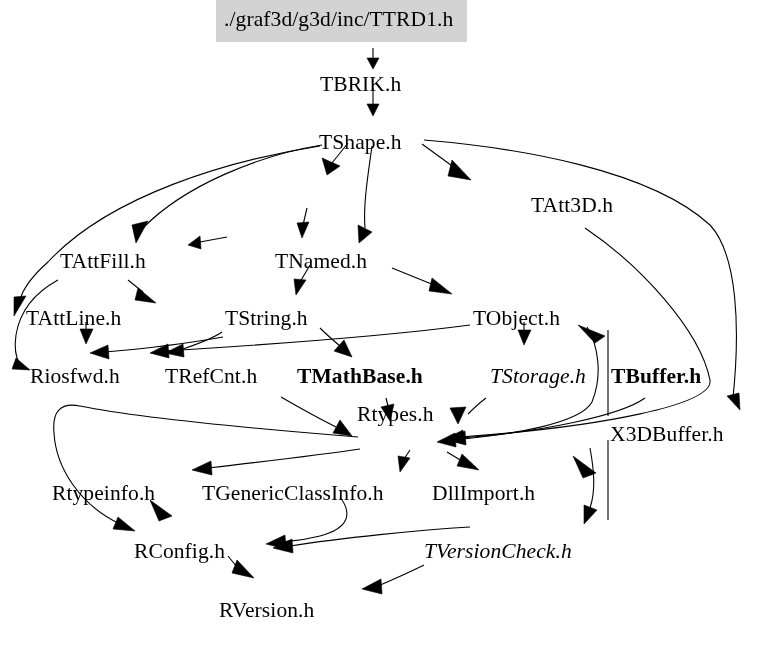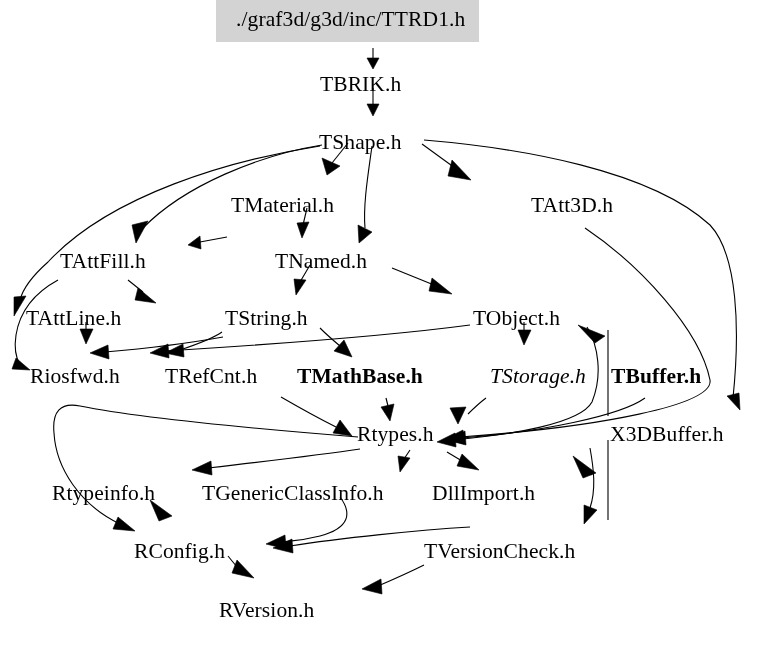--- a/index.html
+++ b/index.html
@@ -35,21 +35,21 @@
   .node {
     position: absolute;
     white-space: nowrap;
     font-size: 21.5px;
     line-height: 1;
     color: #000000;
     letter-spacing: 0.1px;
   }
   .node-root {
     background: #d3d3d3;
-    padding: 9px 14px 11px 20px;
+    padding: 9px 14px 11px 8px;
   }
 </style>
 </head>
 <body>
 
 <div id="graph-canvas">
 
   <svg id="edge-layer" viewBox="0 0 767 645" xmlns="http://www.w3.org/2000/svg">
 
     <g>
@@ -254,23 +254,20 @@
   </div>
 
   <div class="node" style="left:320px; top:74px;">
     <span>TBRIK.h</span>
   </div>
 
   <div class="node" style="left:319px; top:132px;">
     <span>TShape.h</span>
   </div>
 
-  <div class="node" style="left:231px; top:195px;">
-    <span>TMaterial.h</span>
-  </div>
 
   <div class="node" style="left:483px; top:195px;margin-left:48px;">
     <span>TAtt3D.h</span>
   </div>
 
   <div class="node" style="left:60px; top:251px;">
     <span>TAttFill.h</span>
   </div>
 
   <div class="node" style="left:275px; top:251px;">
@@ -302,21 +299,21 @@
   </div>
 
   <div class="node" style="left:490px; top:366px;font-style:italic;">
     <span>TStorage.h</span>
   </div>
 
   <div class="node" style="left:611px; top:366px;font-weight:bold;">
     <span>TBuffer.h</span>
   </div>
 
-  <div class="node" style="left:357px; top:424px;text-align:center;">
+  <div class="node" style="left:357px; top:404px;text-align:center;">
     <span>Rtypes.h</span>
   </div>
 
   <div class="node" style="left:610px; top:424px;">
     <span>X3DBuffer.h</span>
   </div>
 
   <div class="node" style="left:52px; top:483px;">
     <span>Rtypeinfo.h</span>
   </div>
@@ -326,21 +323,21 @@
   </div>
 
   <div class="node" style="left:432px; top:483px;">
     <span>DllImport.h</span>
   </div>
 
   <div class="node" style="left:134px; top:541px;">
     <span>RConfig.h</span>
   </div>
 
-  <div class="node" style="left:424px; top:541px;">
+  <div class="node" style="left:424px; top:541px;font-style:italic;">
     <span>TVersionCheck.h</span>
   </div>
 
   <div class="node" style="left:219px; top:600px;">
     <span>RVersion.h</span>
   </div>
 
 </div>
 
 </body></html>

